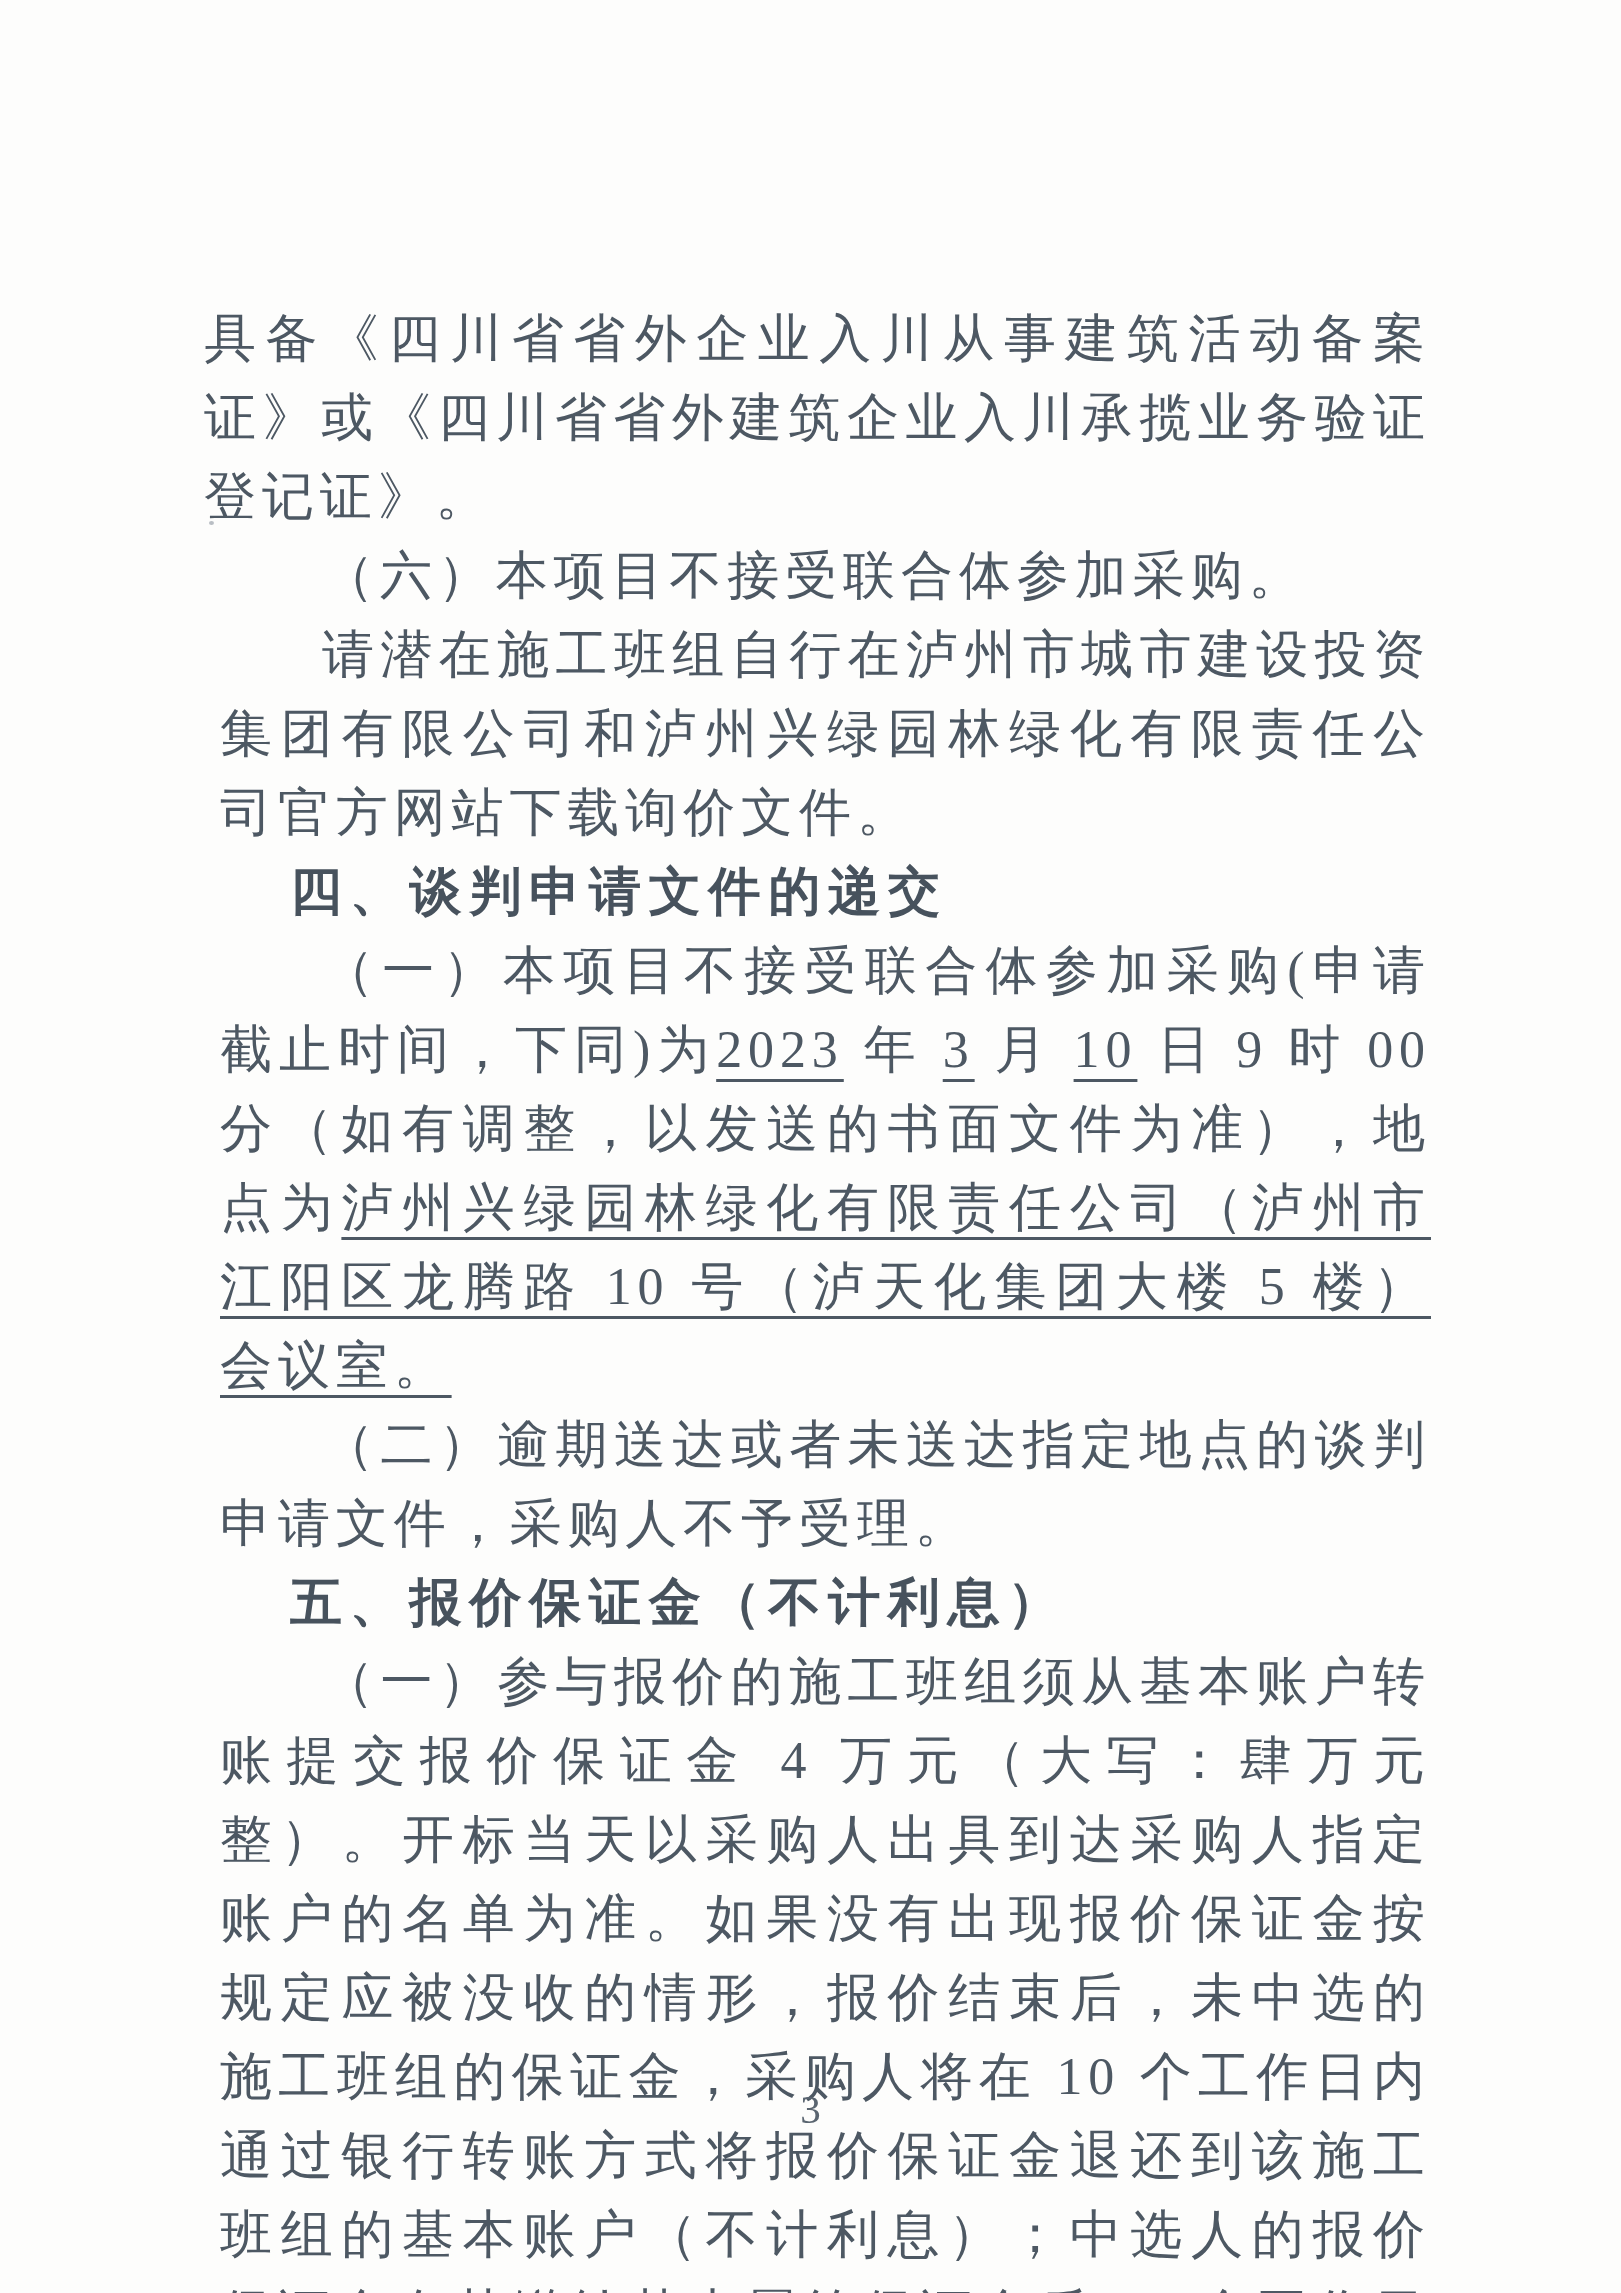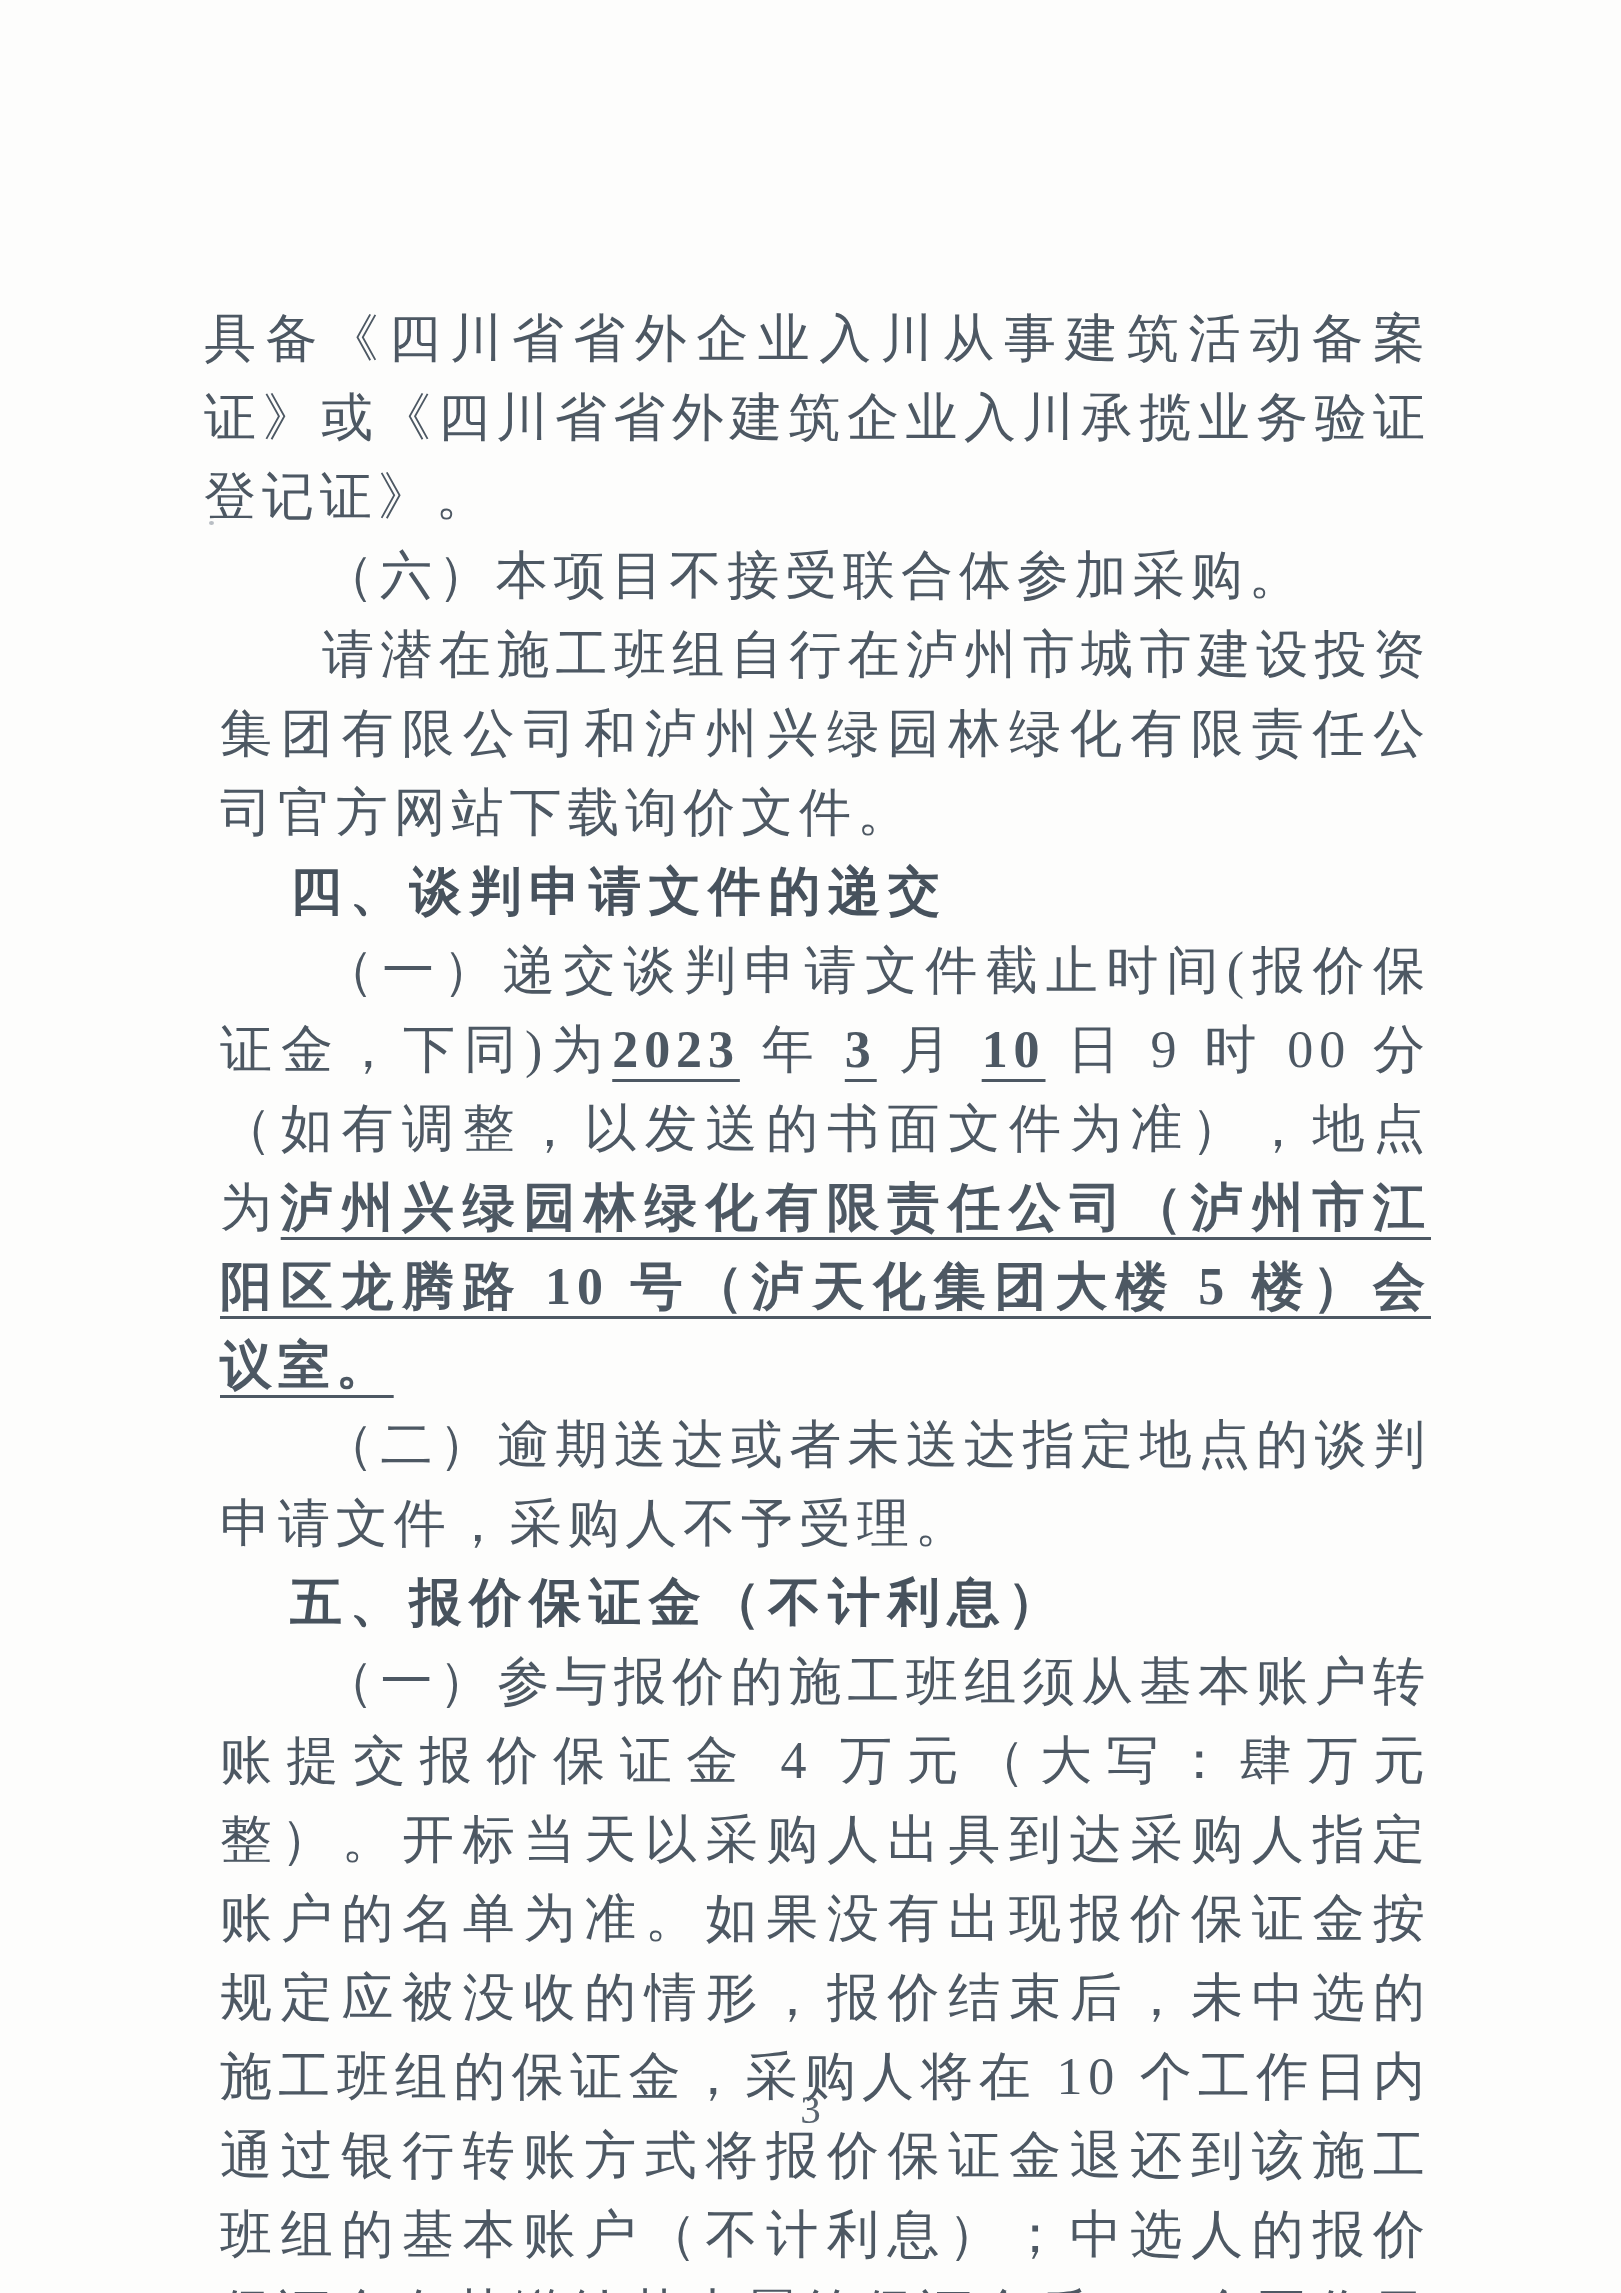--- a/index.html
+++ b/index.html
@@ -45,21 +45,20 @@
     font-family: "Liberation Sans", "DejaVu Sans", sans-serif;
     font-weight: bold;
     text-indent: 86px;
     color: #47525d;
     letter-spacing: 7.8px;
   }
   .u {
     text-decoration: underline;
     text-decoration-thickness: 2.9px;
     text-underline-offset: 11.8px;
-    font-weight: bold;
   }
   .pageno {
     position: absolute;
     top: 2086px;
     left: 0;
     width: 1621px;
     text-align: center;
     font-size: 41px;
     line-height: 47px;
     color: #5a6570;
@@ -77,21 +76,21 @@
 </style>
 </head>
 <body>
 
 <div class="page">
   <div class="content">
     <p class="block">具备《四川省省外企业入川从事建筑活动备案证》或《四川省省外建筑企业入川承揽业务验证登记证》。</p>
     <p class="block indent">（六）本项目不接受联合体参加采购。</p>
     <p class="block indent">请潜在施工班组自行在泸州市城市建设投资集团有限公司和泸州兴绿园林绿化有限责任公司官方网站下载询价文件。</p>
     <p class="block heading">四、谈判申请文件的递交</p>
-    <p class="block indent"><span>（一）递交谈判申请文件截止时间(报价保证金，下同)为</span><span class="u">2023</span><span> 年 </span><span class="u">3</span><span> 月 </span><span class="u">10</span><span> 日 9 时 00 分（如有调整，以发送的书面文件为准），地点为</span><span class="u">泸州兴绿园林绿化有限责任公司（泸州市江阳区龙腾路 10 号（泸天化集团大楼 5 楼）会议室。</span></p>
+    <p class="block indent"><span>（一）本项目不接受联合体参加采购(申请截止时间，下同)为</span><span class="u">2023</span><span> 年 </span><span class="u">3</span><span> 月 </span><span class="u">10</span><span> 日 9 时 00 分（如有调整，以发送的书面文件为准），地点为</span><span class="u">泸州兴绿园林绿化有限责任公司（泸州市江阳区龙腾路 10 号（泸天化集团大楼 5 楼）会议室。</span></p>
     <p class="block indent">（二）逾期送达或者未送达指定地点的谈判申请文件，采购人不予受理。</p>
     <p class="block heading">五、报价保证金（不计利息）</p>
     <p class="block indent">（一）参与报价的施工班组须从基本账户转账提交报价保证金 4 万元（大写：肆万元整）。开标当天以采购人出具到达采购人指定账户的名单为准。如果没有出现报价保证金按规定应被没收的情形，报价结束后，未中选的施工班组的保证金，采购人将在 10 个工作日内通过银行转账方式将报价保证金退还到该施工班组的基本账户（不计利息）；中选人的报价保证金在其缴纳基本履约保证金后 10 个工作日内退还（不计利息）。</p>
     <p class="block indent">（二）泸州兴绿园林绿化有限责任公司：</p>
   </div>
   <div class="speck"></div>
   <div class="pageno">3</div>
 </div>
 
 

